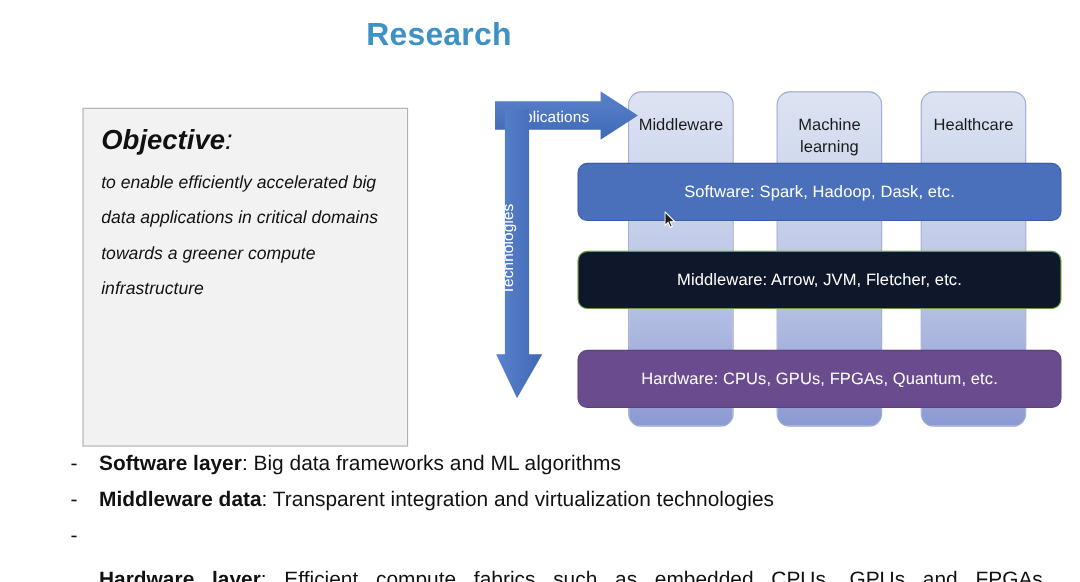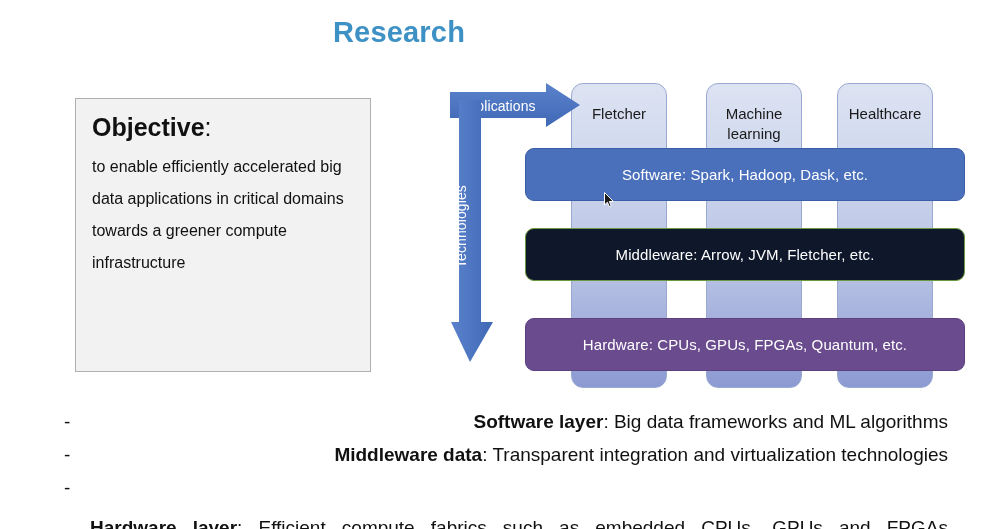--- a/index.html
+++ b/index.html
@@ -28,25 +28,26 @@
     color: #3d91c4;
     letter-spacing: 0.2px;
   }
 
   
   #objective-box {
     position: absolute;
     left: 75px;
     top: 98px;
     width: 296px;
-    height: 274px;
+    height: 308px;
     background: #f2f2f2;
     border: 1px solid #b0b0b0;
     box-sizing: border-box;
     padding: 13px 16px 0 16px;
+    font-style: italic;
   }
   #objective-heading {
     font-size: 25px;
     line-height: 30px;
     margin-bottom: 9px;
   }
   #objective-heading .obj-label {
     font-weight: bold;
   }
   #objective-body {
@@ -182,21 +183,20 @@
     margin-bottom: 5px;
   }
   .bullet-marker {
     width: 26px;
     flex: 0 0 26px;
     line-height: 28px;
   }
   .bullet-text {
     flex: 1 1 auto;
     line-height: 28px;
-    text-align: right;
   }
   .bullet-row.justified .bullet-text {
     text-align: justify;
     margin-top: 40px;
   }
   .bullet-row.justified .bullet-text::after {
     content: "";
     display: inline-block;
     width: 100%;
   }
@@ -212,21 +212,21 @@
 <div id="objective-box">
   <div id="objective-heading">
     <span class="obj-label">Objective</span><span>:</span>
   </div>
   <div id="objective-body">to enable efficiently accelerated big data applications in critical domains towards a greener compute infrastructure</div>
 </div>
 
 <div id="diagram">
 
   <div class="domain-column" id="domain-column-0">
-    <div class="domain-column-label">Fletcher</div>
+    <div class="domain-column-label">Middleware</div>
   </div>
   <div class="domain-column" id="domain-column-1">
     <div class="domain-column-label">Machine<br>learning</div>
   </div>
   <div class="domain-column" id="domain-column-2">
     <div class="domain-column-label">Healthcare</div>
   </div>
 
   <svg id="applications-arrow" viewBox="0 0 130 56">
     <defs>

